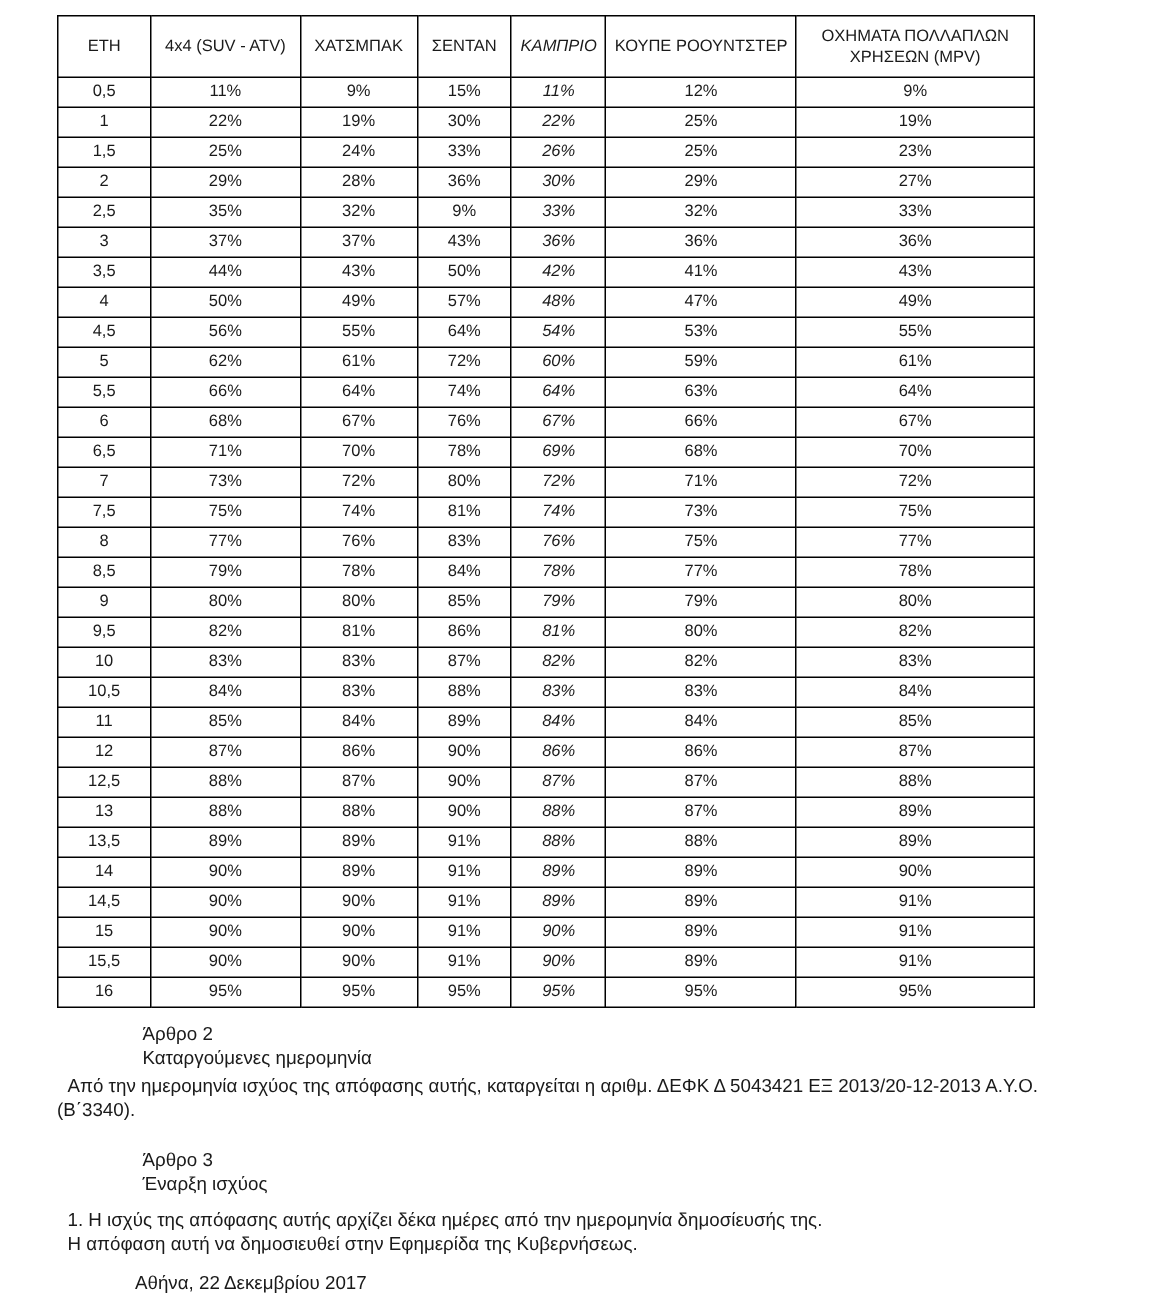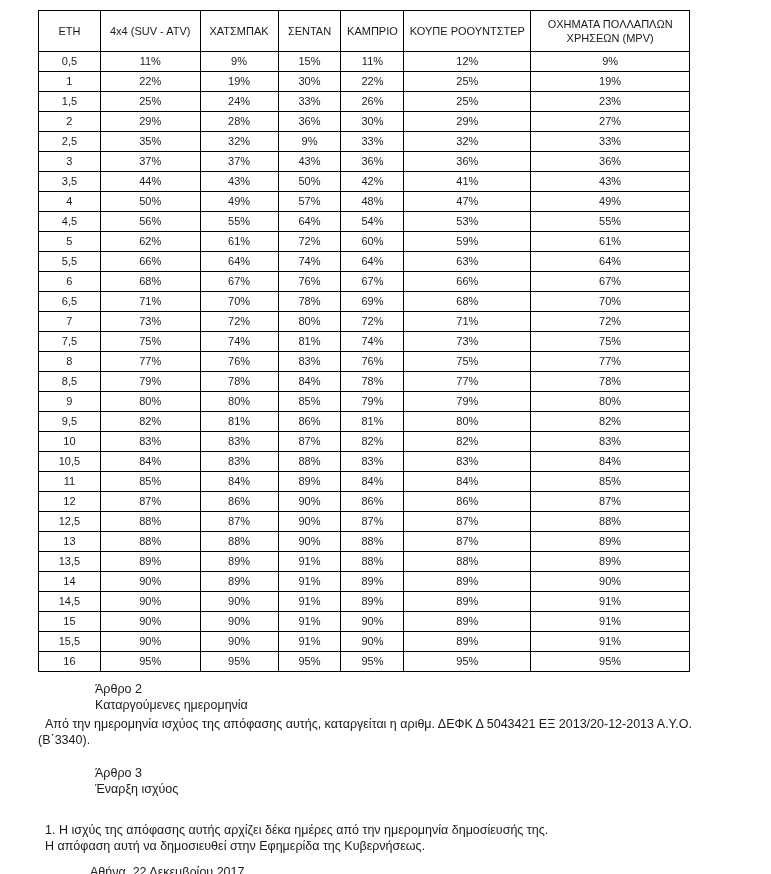--- a/index.html
+++ b/index.html
@@ -27,34 +27,34 @@
     font-weight: 400;
     padding: 1px 3px;
     line-height: 1.3;
   }
   .rates-table thead th { height: 41px; }
   .rates-table tbody td { height: 20px; }
   .rates-table th:nth-child(1), .rates-table td:nth-child(1) { width: 62px; }
   .rates-table th:nth-child(2), .rates-table td:nth-child(2) { width: 100px; }
   .rates-table th:nth-child(3), .rates-table td:nth-child(3) { width: 78px; margin-left: 24px; }
   .rates-table th:nth-child(4), .rates-table td:nth-child(4) { width: 63px; }
-  .rates-table th:nth-child(5), .rates-table td:nth-child(5) { width: 63px; }
+  .rates-table th:nth-child(5), .rates-table td:nth-child(5) { width: 63px; font-style: italic; }
   .rates-table th:nth-child(6), .rates-table td:nth-child(6) { width: 127px; }
   .rates-table th:nth-child(7), .rates-table td:nth-child(7) { width: 159px; }
   .text-section {
     margin-top: 9px;
     font-size: 12.5px;
     line-height: 16px;
     color: #1a1a1a;
     width: 690px;
   }
   .article-heading { margin-left: 57px; }
   .para { text-indent: 7px; margin-top: 3px; }
   .gap-lg { margin-top: 17px; }
-  .gap-md { margin-top: 25px; }
+  .gap-md { margin-top: 8px; }
   .item-line { margin-left: 7px; }
   .date-line { margin-top: 10px; margin-left: 52px; }
 </style>
 </head>
 <body>
 
 <div class="page">
 
   <table class="rates-table">
     <thead>

